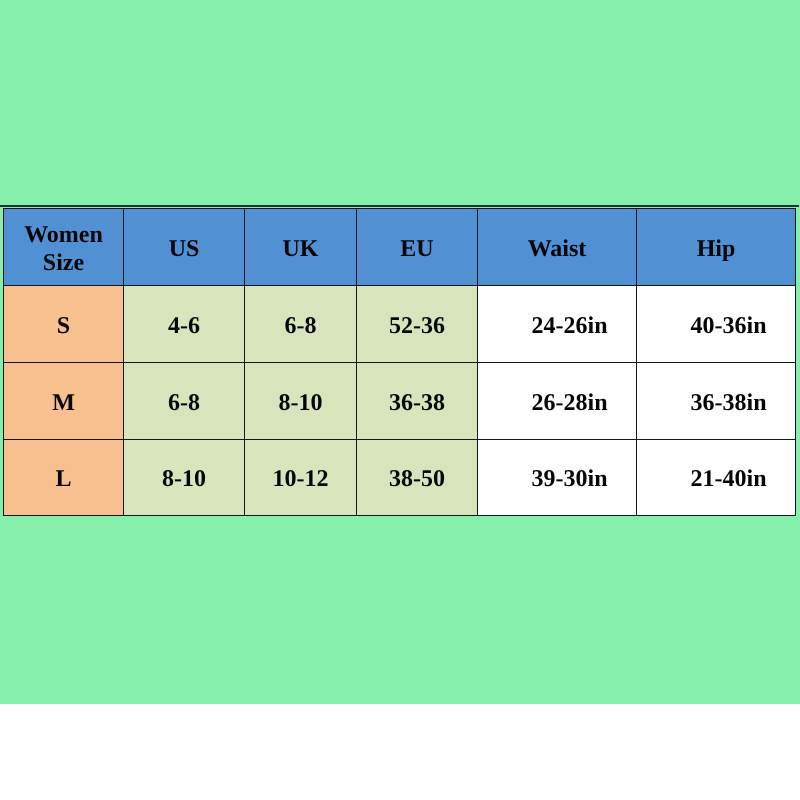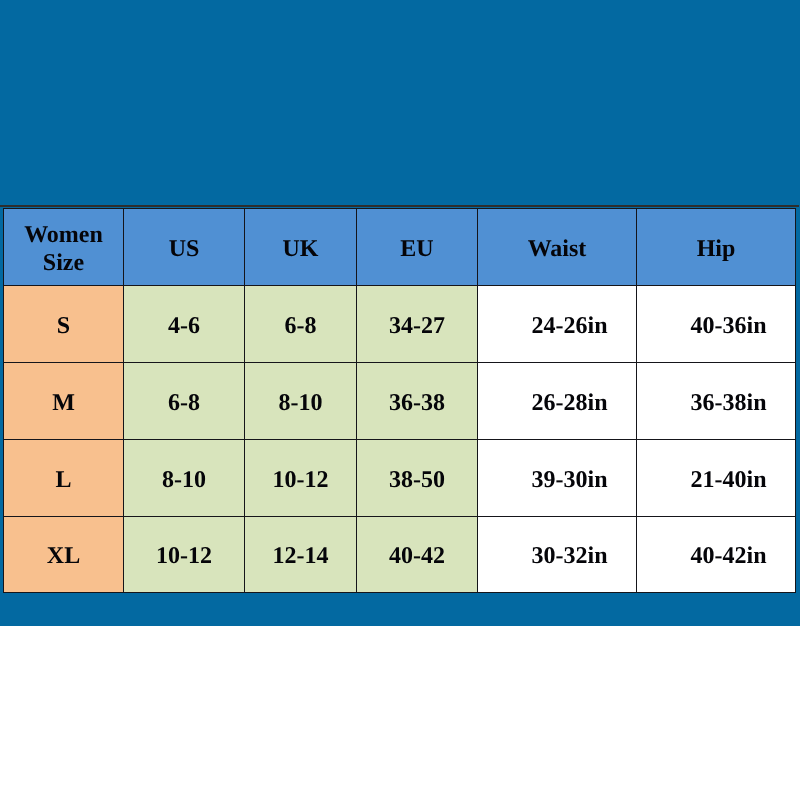--- a/index.html
+++ b/index.html
@@ -13,22 +13,22 @@
   }
   body {
     font-family: "Liberation Serif", serif;
     -webkit-font-smoothing: antialiased;
     -moz-osx-font-smoothing: grayscale;
     text-rendering: geometricPrecision;
   }
   #page {
     position: relative;
     width: 800px;
-    height: 626px;
-    background: #0369a1;
+    height: 704px;
+    background: #86efac;
     
     will-change: transform;
   }
   
   .top-rule {
     position: absolute;
     left: 0px;
     top: 205px;
     width: 799px;
     height: 2px;
@@ -98,43 +98,35 @@
         <td>EU</td>
         <td>Waist</td>
         <td>Hip</td>
       </tr>
     </thead>
     <tbody>
       <tr>
         <td class="c-label">S</td>
         <td class="c-green">4-6</td>
         <td class="c-green">6-8</td>
-        <td class="c-green">34-27</td>
+        <td class="c-green">52-36</td>
         <td class="c-white">24-26in</td>
         <td class="c-white">40-36in</td>
       </tr>
       <tr>
         <td class="c-label">M</td>
         <td class="c-green">6-8</td>
         <td class="c-green">8-10</td>
         <td class="c-green">36-38</td>
         <td class="c-white">26-28in</td>
         <td class="c-white">36-38in</td>
       </tr>
       <tr>
         <td class="c-label">L</td>
         <td class="c-green">8-10</td>
         <td class="c-green">10-12</td>
         <td class="c-green">38-50</td>
         <td class="c-white">39-30in</td>
         <td class="c-white">21-40in</td>
       </tr>
-      <tr>
-        <td class="c-label">XL</td>
-        <td class="c-green">10-12</td>
-        <td class="c-green">12-14</td>
-        <td class="c-green">40-42</td>
-        <td class="c-white">30-32in</td>
-        <td class="c-white">40-42in</td>
-      </tr>
     </tbody>
   </table>
 </div>
 
 </body></html>

